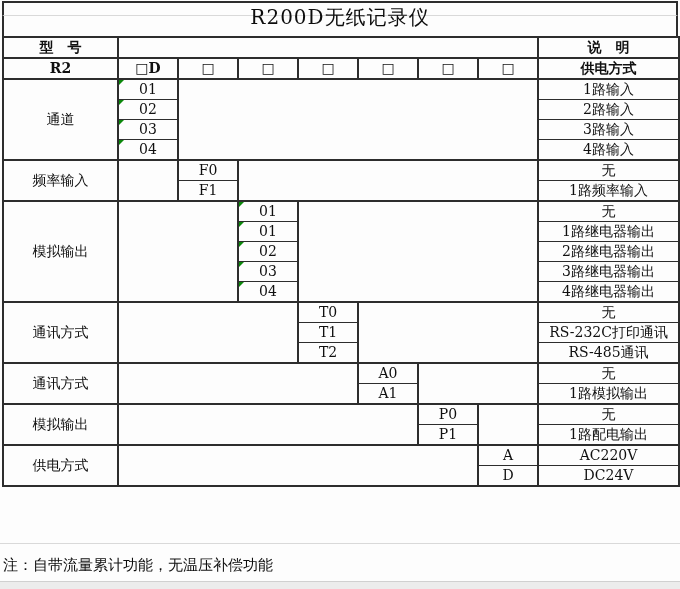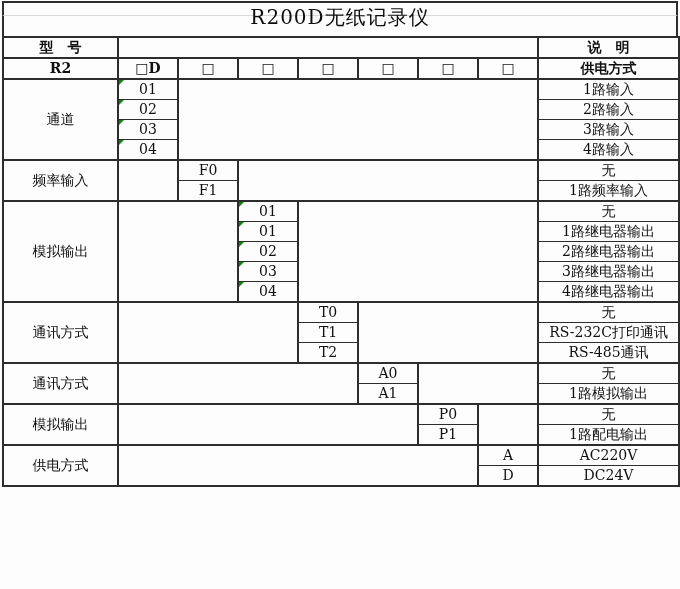--- a/index.html
+++ b/index.html
@@ -197,13 +197,18 @@
           <td>AC220V</td>
         </tr>
         <tr>
           <td class="codecell">D</td>
           <td>DC24V</td>
         </tr>
       </tbody>
     </table>
   </div>
 
+  <div class="below">
+    <div class="white-gap"></div>
+    <div class="note-row">注：自带流量累计功能，无温压补偿功能</div>
+    <div class="bottom-strip"></div>
+  </div>
 </div>
 
 </body></html>

